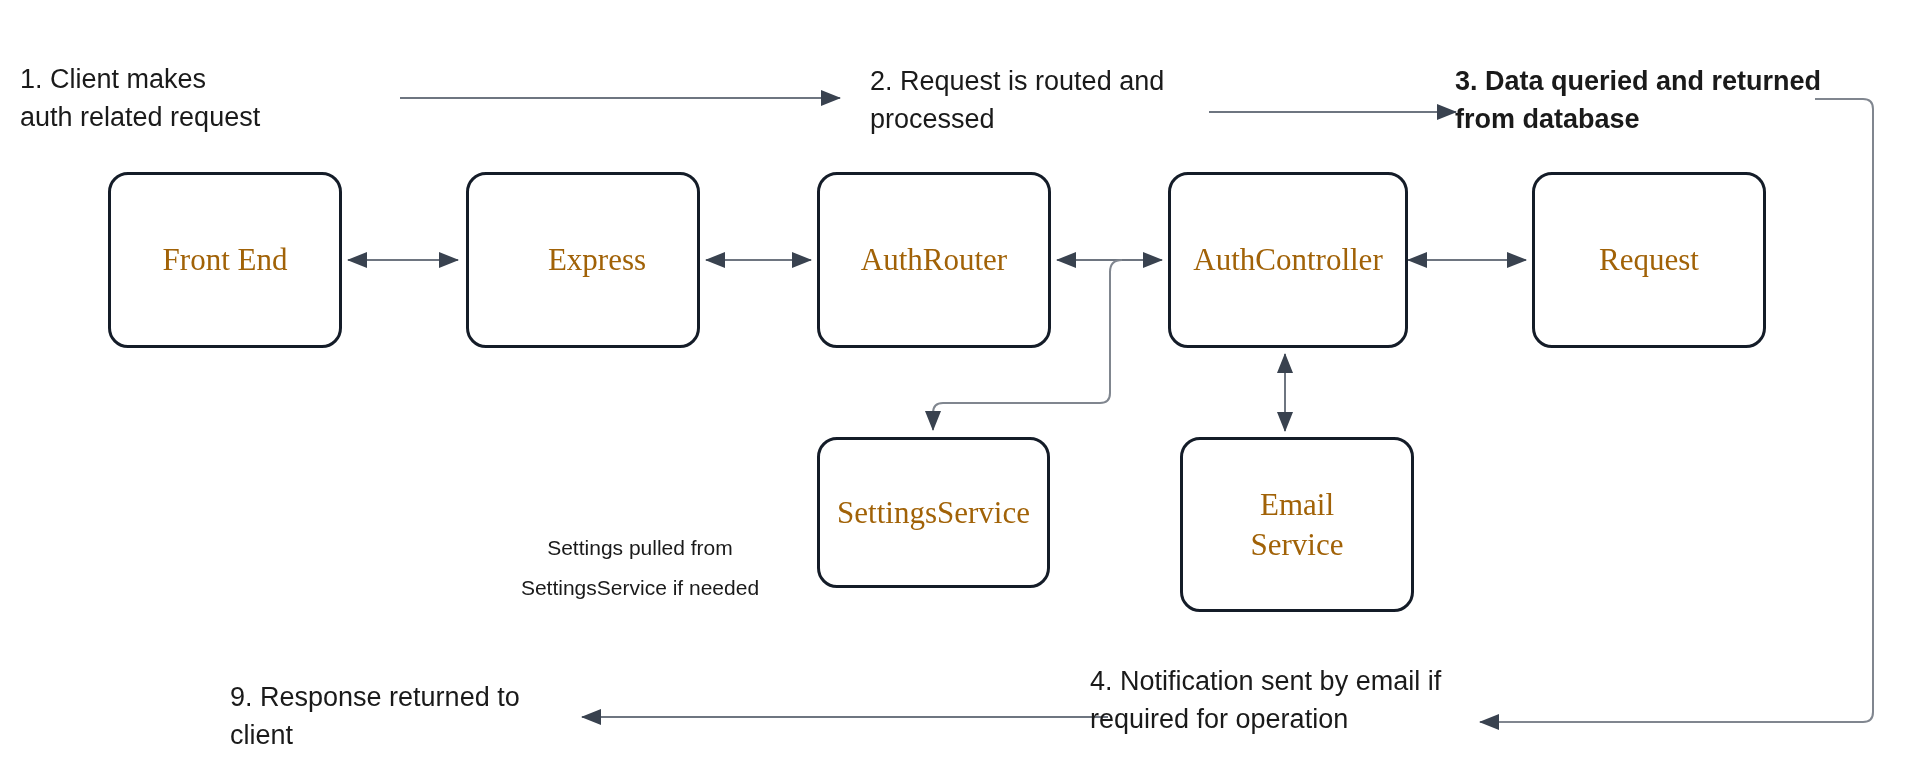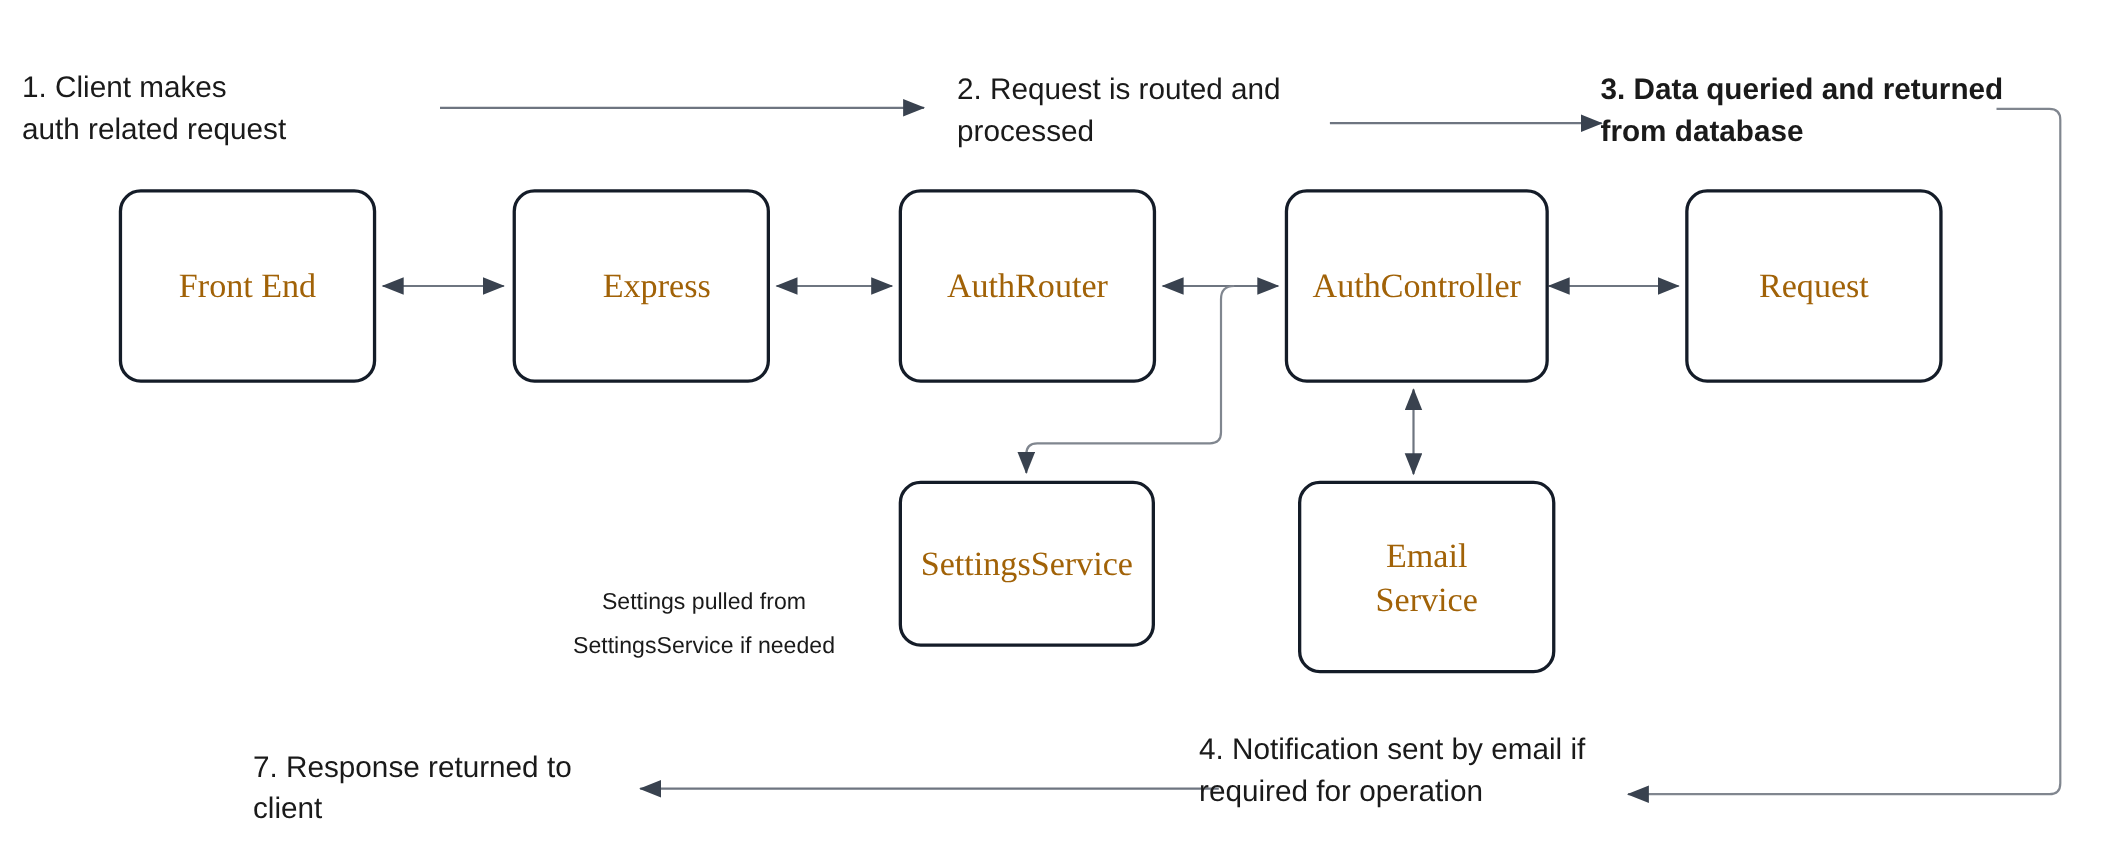--- a/index.html
+++ b/index.html
@@ -114,19 +114,19 @@
 
   <div class="step" style="left:870px; top:62px; width:330px;">2.  Request is routed and
 processed</div>
 
   <div class="step" style="left:1455px; top:62px; width:370px;font-weight:bold;">3. Data queried and returned
 from database</div>
 
   <div class="step" style="left:1090px; top:662px; width:400px;">4.  Notification sent by email if
 required for operation</div>
 
-  <div class="step" style="left:230px; top:678px; width:340px;">7.  Response returned to
+  <div class="step" style="left:230px; top:678px; width:340px;">9.  Response returned to
 client</div>
 
   <div class="note" style="left:450px; top:528px; width:380px;">Settings pulled from
 SettingsService if needed</div>
 
 </div>
 
 </body></html>

